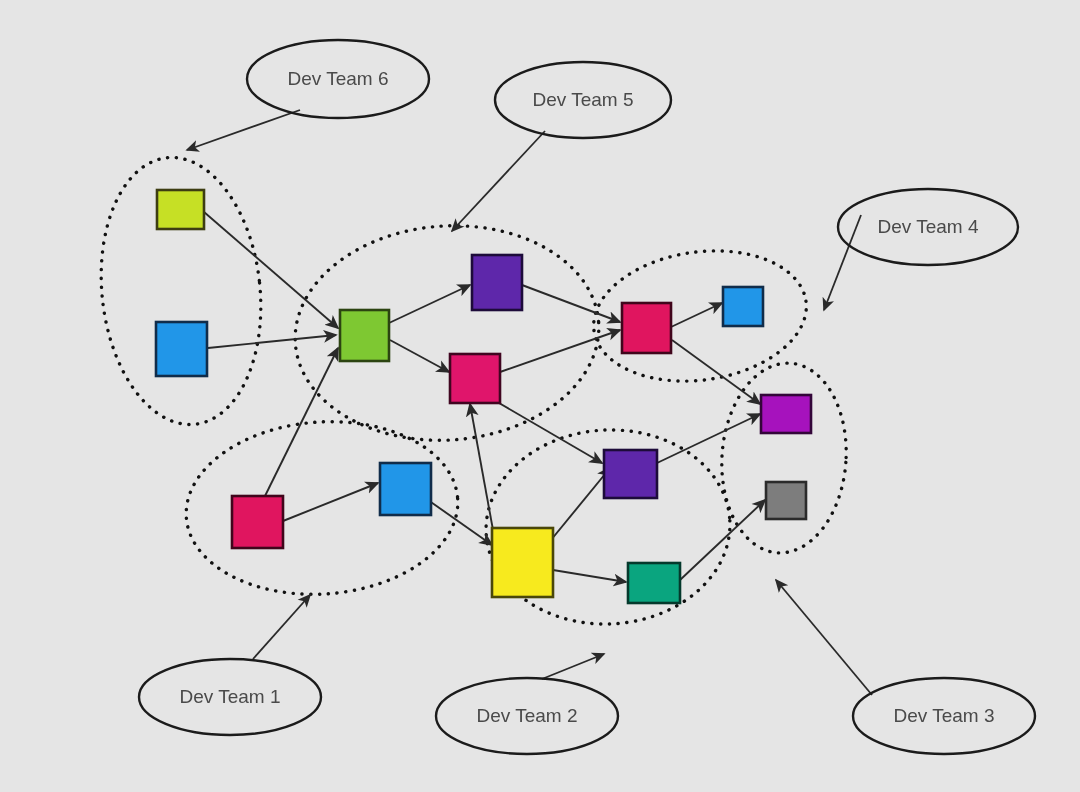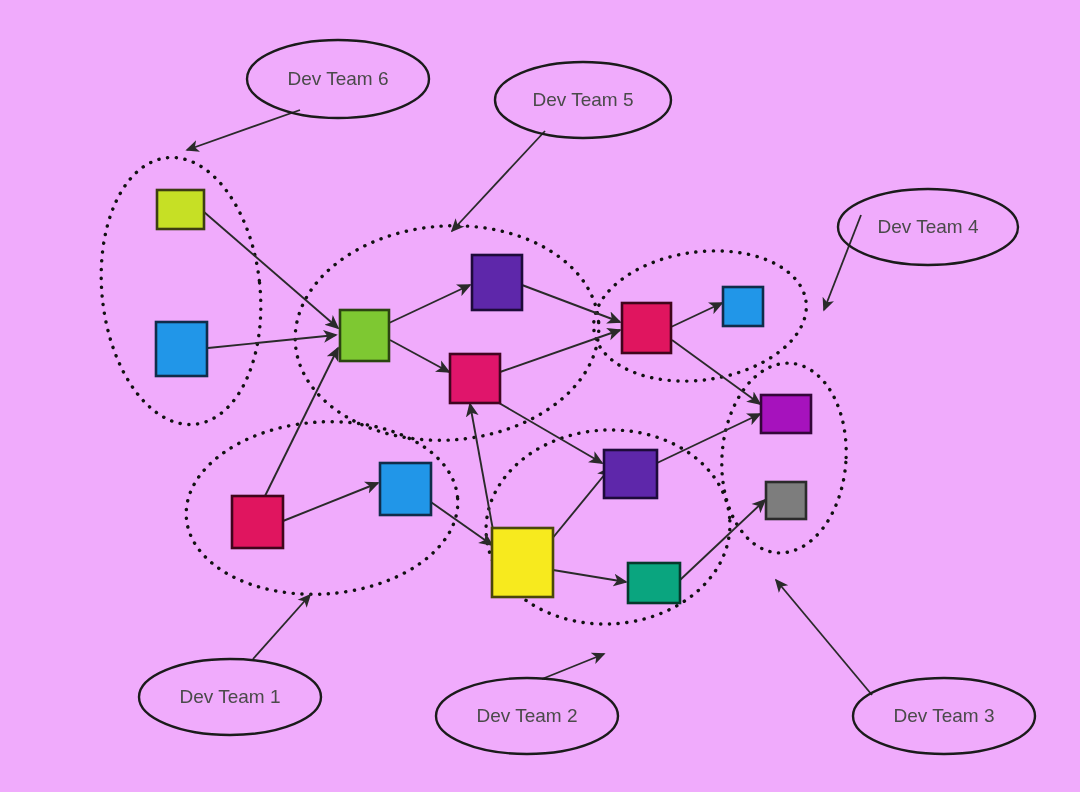--- a/index.html
+++ b/index.html
@@ -10,21 +10,21 @@
   body {
     width: 1080px;
     height: 792px;
     font-family: "Liberation Sans", sans-serif;
     overflow: hidden;
   }
   #diagram-root {
     position: relative;
     width: 1080px;
     height: 792px;
-    background: #f0abfc;
+    background: #e5e5e5;
   }
   svg#canvas {
     display: block;
     width: 1080px;
     height: 792px;
   }
   .team-ellipse-outline {
     fill: none;
     stroke: #1b1b1b;
     stroke-width: 2.4;

